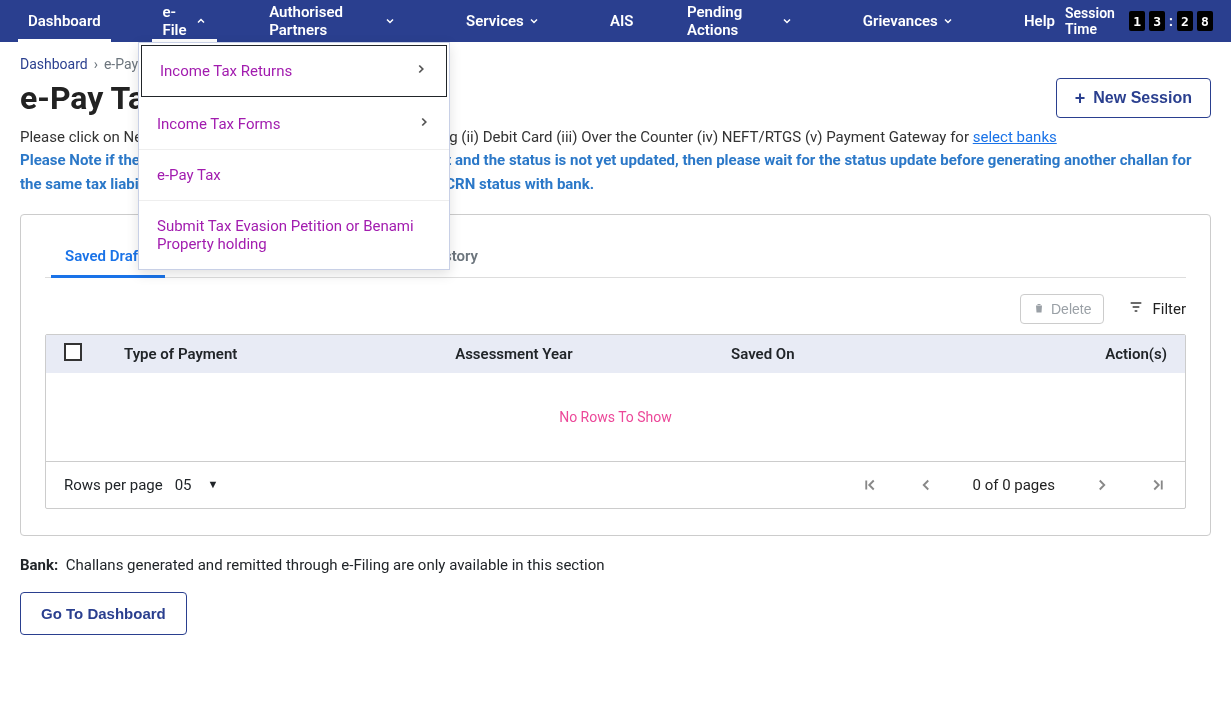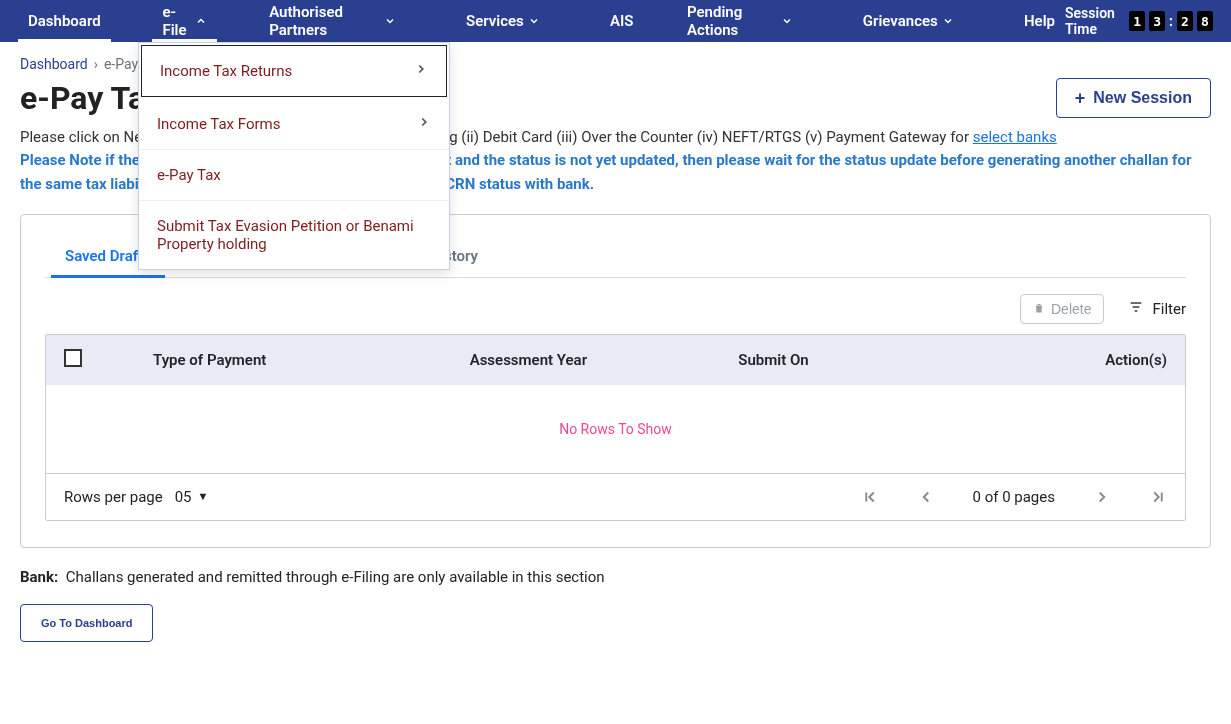--- a/index.html
+++ b/index.html
@@ -115,21 +115,21 @@
       left: 138px; top: 42px;
       width: 312px;
       background: #fff;
       border: 1px solid #c8d0e6;
       box-shadow: 0 4px 12px rgba(0,0,0,0.12);
       z-index: 10;
     }
     .efile-menu .mitem {
       padding: 16px 18px;
       font-size: 15px;
-      color: #7f1d1d;
+      color: #a21caf;
       border-bottom: 1px solid #eee;
       display: flex;
       justify-content: space-between;
       align-items: center;
       cursor: pointer;
     }
     .efile-menu .mitem:last-child { border-bottom: none; }
     .efile-menu .mitem.highlight {
       border: 1.5px solid #212529;
       margin: 2px;
@@ -198,22 +198,21 @@
     
     .table {
       width: 100%;
       border: 1px solid #ccc;
       border-radius: 2px;
     }
     .thead {
       background: #e8ebf5;
       display: flex;
       align-items: center;
-      padding: 14px 18px;
-      gap: 29px;
+      padding: 8px 18px;
     }
     .thead .th { flex: 1; font-weight: 600; font-size: 15px; }
     .thead .th.first { flex: 0 0 60px; }
     .thead .th.actions { text-align: right; flex: 0 0 160px; }
     .cbox {
       width: 18px; height: 18px;
       border: 2px solid #333;
       background: #fff;
       display: inline-block;
     }
@@ -236,21 +235,21 @@
       display: flex;
       align-items: center;
       gap: 38px;
       color: #888;
     }
     .pager .icon { cursor: pointer; display: inline-flex; }
     .pager .pginfo { color: #222; }
     .pp-select {
       display: inline-flex;
       align-items: center;
-      gap: 6px;
+      gap: 16px;
       cursor: pointer;
       font-weight: 400;
       justify-content: space-between;
     }
     .pp-select .caret { font-size: 11px; }
 
     
     .below {
       padding: 20px 20px 0;
       font-size: 15px;
@@ -258,21 +257,21 @@
     .below b { font-weight: 700; }
 
     .btn-outline-sm {
       margin: 18px 20px 12px;
       display: inline-block;
       border: 1.5px solid #2a3f8f;
       color: #2a3f8f;
       background: #fff;
       padding: 12px 20px;
       border-radius: 4px;
-      font-size: 11px;
+      font-size: 15px;
       font-weight: 600;
       cursor: pointer;
     }
     .nav-gap-2 { width: 60px; }
     .nav-gap-3 { width: 50px; }
     .nav-gap-4 { width: 60px; }
     .nav-gap-5 { width: 40px; }
     .nav-gap-6 { width: 60px; }
     .nav-gap-7 { width: 60px; }
   </style>
@@ -436,21 +435,21 @@
     </div>
   </div>
 
   <div class="table">
     <div class="thead">
       <div class="th first">
         <span class="cbox"></span>
       </div>
       <div class="th" style="flex:2.4">Type of Payment</div>
       <div class="th" style="flex:2.0">Assessment Year</div>
-      <div class="th" style="flex:2.0">Submit On</div>
+      <div class="th" style="flex:2.0">Saved On</div>
       <div class="th actions">Action(s)</div>
     </div>
     <div class="tbody">No Rows To Show</div>
     <div class="tfoot">
       <span>Rows per page</span>
       <span class="pp-select">
         <span>05</span>
         <span class="caret">▼</span>
       </span>
       <div class="pager">

